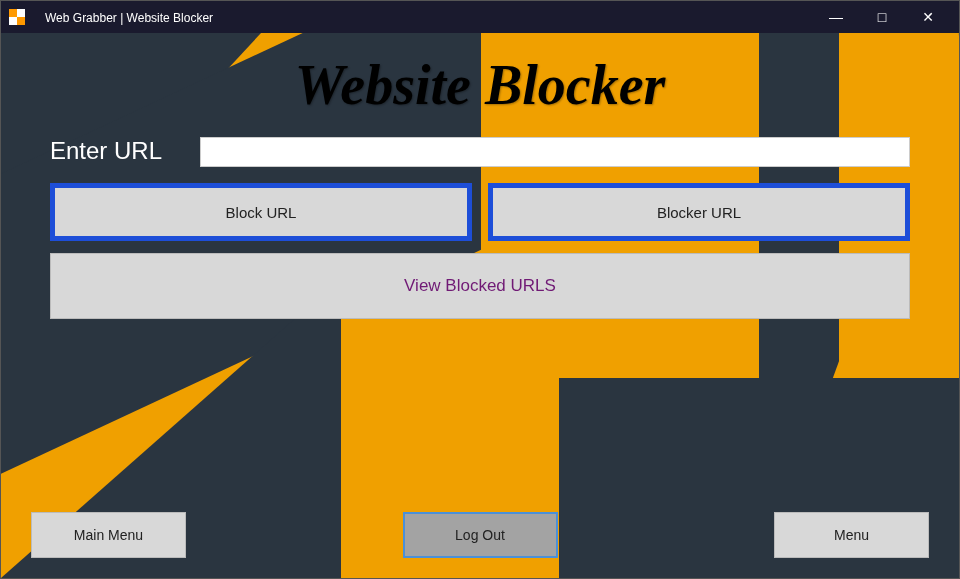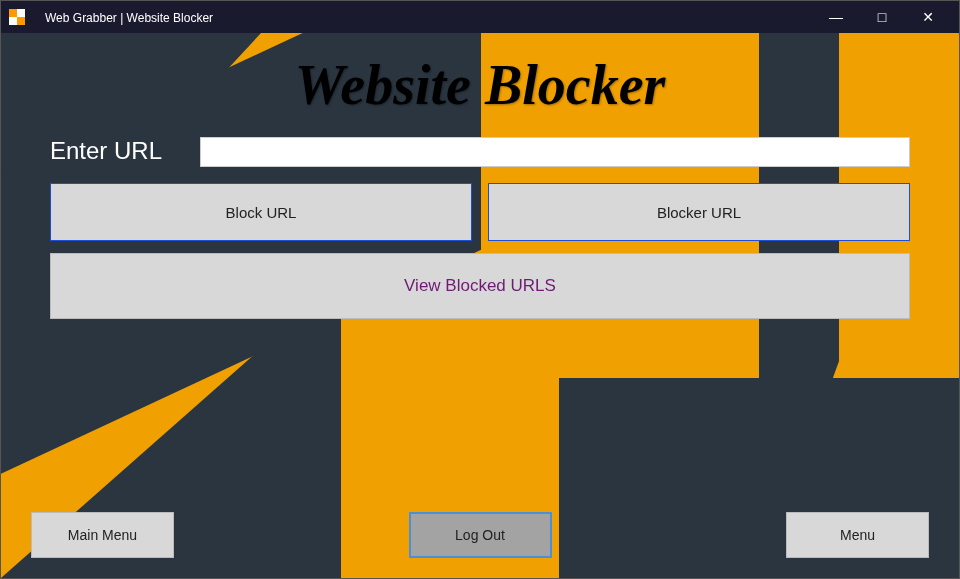--- a/index.html
+++ b/index.html
@@ -216,21 +216,21 @@
       width: 100%;
       max-width: 860px;
       gap: 16px;
       margin-bottom: 12px;
     }
 
     .action-btn {
       flex: 1;
       height: 58px;
       background: #d8d8d8;
-      border: 1px solid #1d4ed8;
+      border: 5px solid #1d4ed8;
       font-size: 15px;
       color: #222;
       cursor: pointer;
       display: flex;
       align-items: center;
       justify-content: center;
     }
 
     .btn-row-single {
       display: flex;
@@ -258,21 +258,21 @@
       bottom: 20px;
       left: 0;
       right: 0;
       display: flex;
       align-items: center;
       justify-content: space-between;
       padding: 0 30px;
     }
 
     .bottom-btn {
-      width: 143px;
+      width: 155px;
       height: 46px;
       background: #d8d8d8;
       border: 1px solid #bbb;
       font-size: 14px;
       color: #222;
       cursor: pointer;
       display: flex;
       align-items: center;
       justify-content: center;
     }

